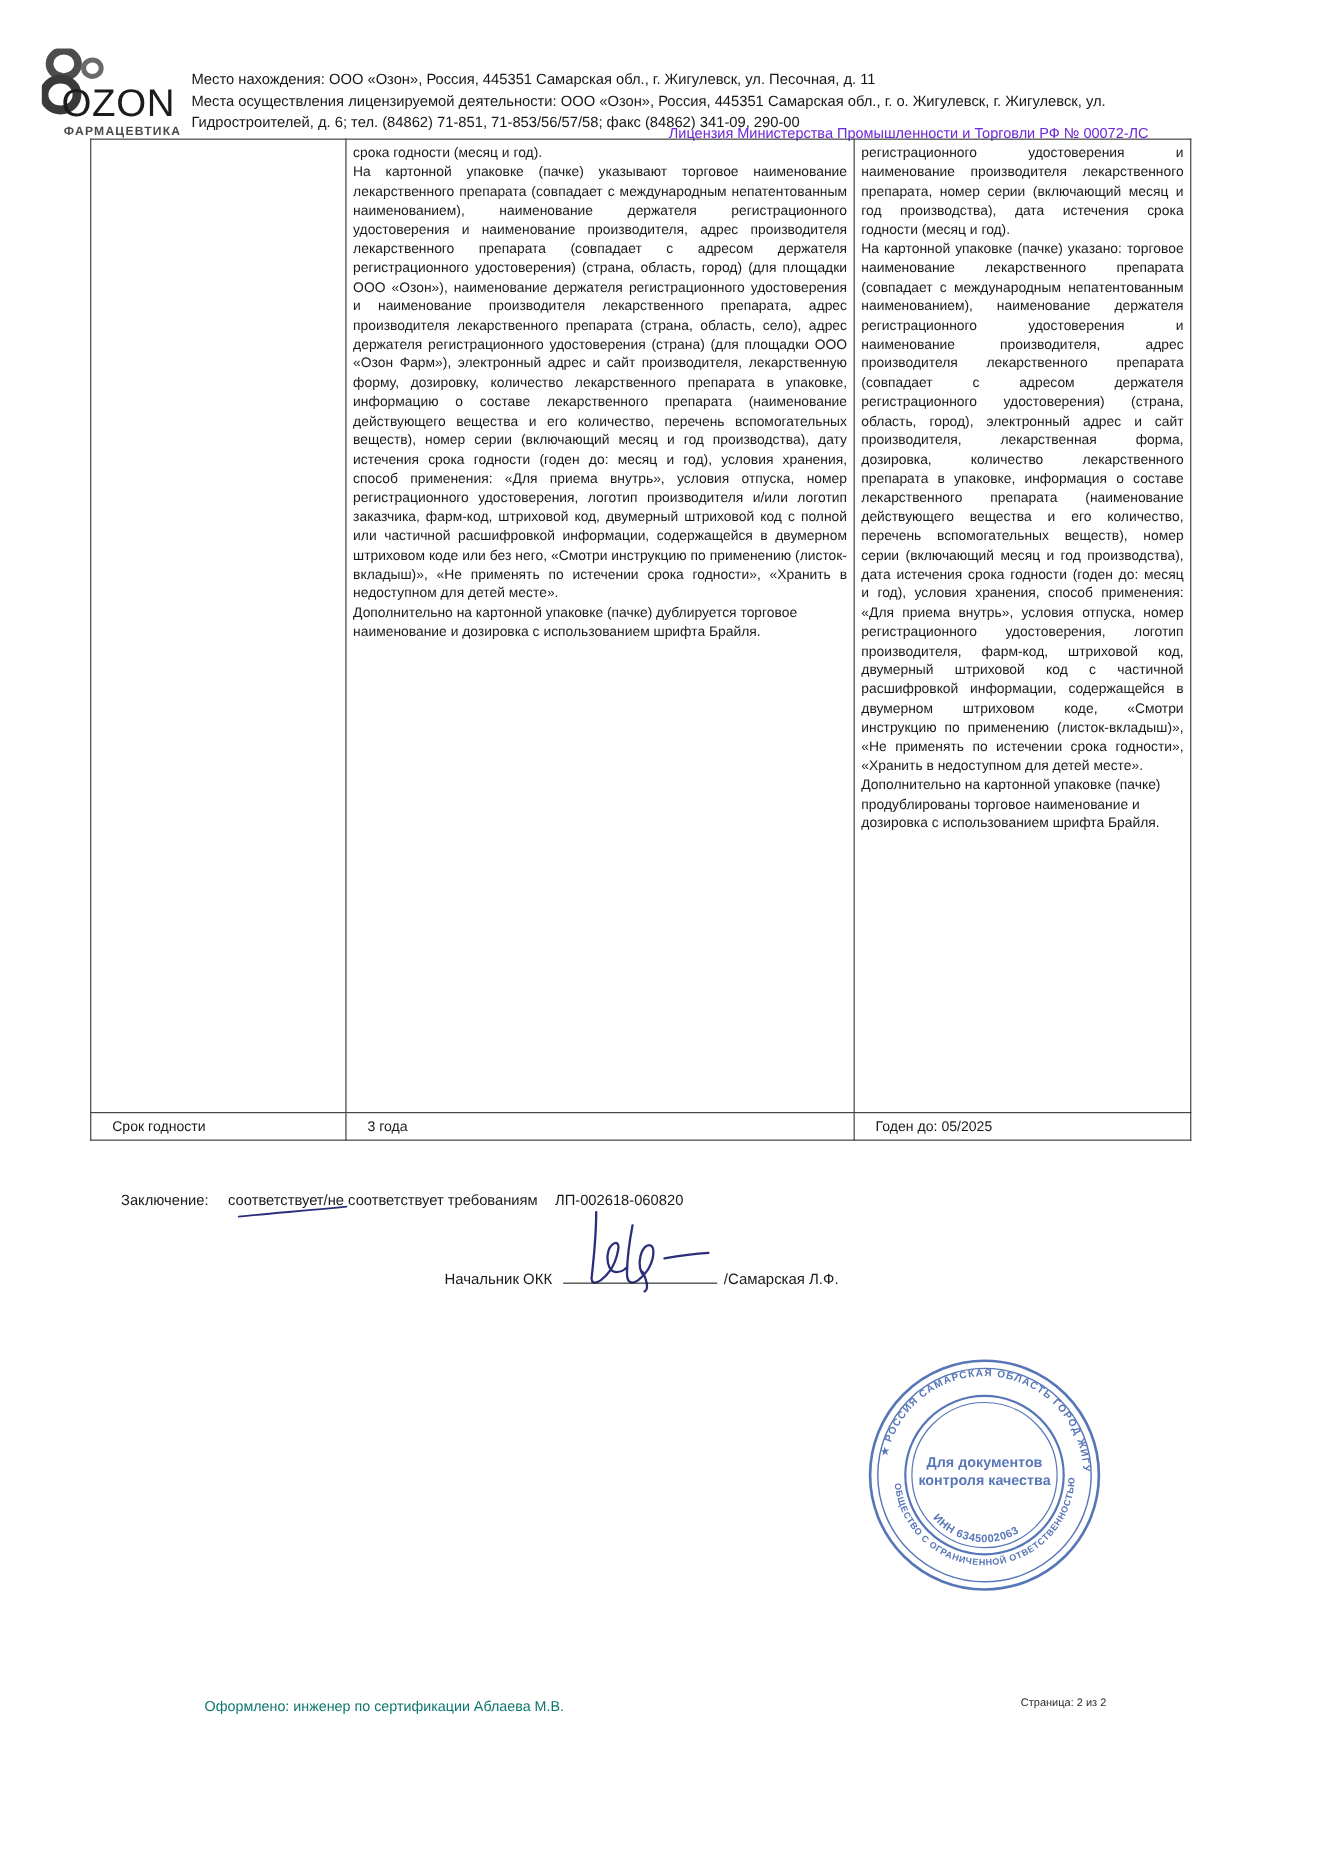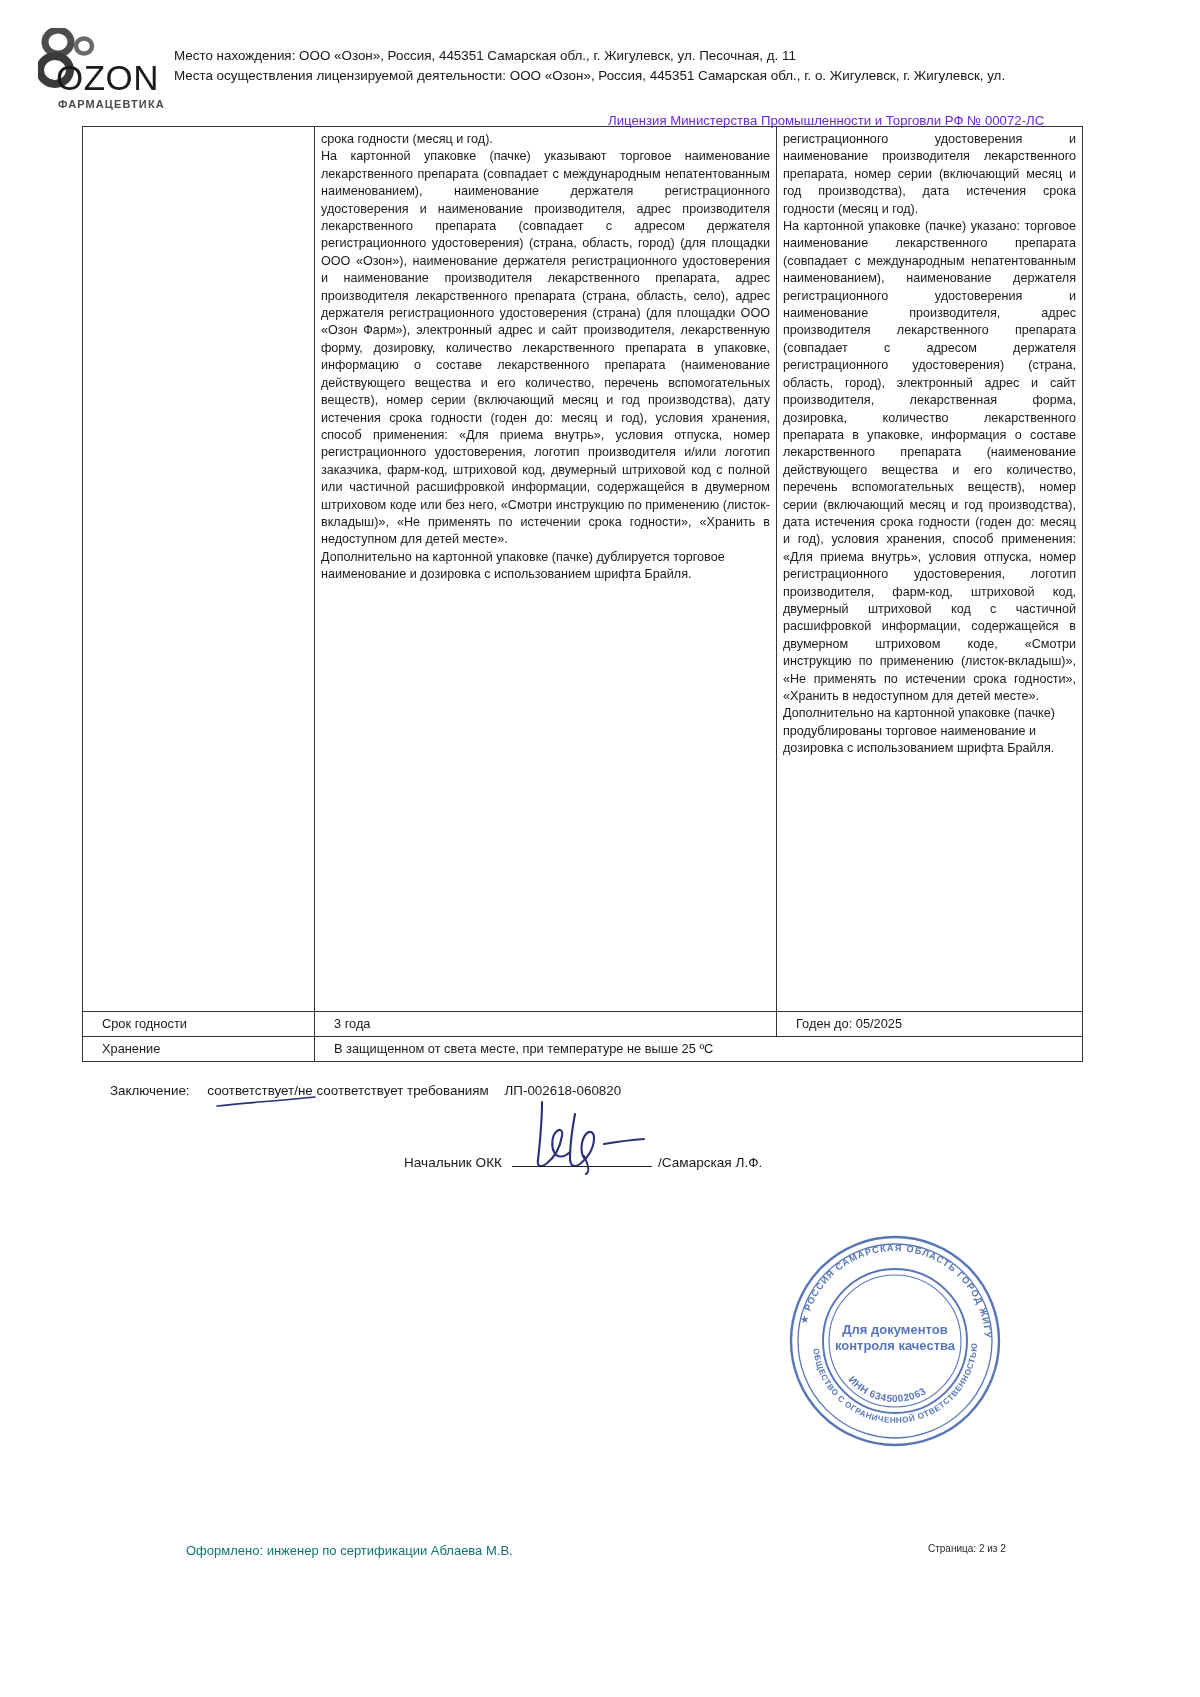--- a/index.html
+++ b/index.html
@@ -12,21 +12,21 @@
     height: 1697px;
     position: relative;
     font-family: "Liberation Sans", sans-serif;
     color: #1a1a1a;
     overflow: hidden;
   }
 
   
   .header {
     position: absolute;
-    top: 20px;
+    top: 36px;
     left: 0;
     width: 1200px;
     height: 110px;
   }
   .logo {
     position: absolute;
     left: 38px;
     top: 8px;
     width: 120px;
     height: 92px;
@@ -195,20 +195,21 @@
       <ellipse cx="46" cy="18" rx="8" ry="7.5" fill="none" stroke="#6a6a6a" stroke-width="4.5"></ellipse>
       <ellipse cx="17" cy="42" rx="15" ry="14" fill="none" stroke="#3a3a3a" stroke-width="8"></ellipse>
     </svg>
     <div class="logo-word">OZON</div>
     <div class="logo-sub">ФАРМАЦЕВТИКА</div>
   </div>
 
   <div class="header-lines">
     <div>Место нахождения: ООО «Озон», Россия, 445351 Самарская обл., г. Жигулевск, ул. Песочная, д. 11</div>
     <div>Места осуществления лицензируемой деятельности: ООО «Озон», Россия, 445351 Самарская обл., г. о. Жигулевск,  г. Жигулевск, ул.</div>
+    <div>Гидростроителей, д. 6; тел. (84862) 71-851, 71-853/56/57/58; факс (84862) 341-09, 290-00</div>
   </div>
 </div>
 
 <div class="license-line">Лицензия  Министерства Промышленности и Торговли РФ  № 00072-ЛС</div>
 
 <table class="doc-table">
   <colgroup>
     <col class="col-a">
       <col class="col-b">
       <col class="col-c">
@@ -225,24 +226,20 @@
         <p>регистрационного удостоверения и наименование производителя лекарственного препарата, номер серии (включающий месяц и год производства), дата истечения срока годности (месяц и год).</p>
         <p>На картонной упаковке (пачке) указано: торговое наименование лекарственного препарата (совпадает с международным непатентованным наименованием), наименование держателя регистрационного удостоверения и наименование производителя, адрес производителя лекарственного препарата (совпадает с адресом держателя регистрационного удостоверения) (страна, область, город), электронный адрес и сайт производителя, лекарственная форма, дозировка, количество лекарственного препарата в упаковке, информация о составе лекарственного препарата (наименование действующего вещества и его количество, перечень вспомогательных веществ), номер серии (включающий месяц и год производства), дата истечения срока годности (годен до: месяц и год), условия хранения, способ применения: «Для приема внутрь», условия отпуска, номер регистрационного удостоверения, логотип производителя, фарм-код, штриховой код, двумерный штриховой код с частичной расшифровкой информации, содержащейся в двумерном штриховом коде, «Смотри инструкцию по применению (листок-вкладыш)», «Не применять по истечении срока годности», «Хранить в недоступном для детей месте».</p>
         <p class="last">Дополнительно на картонной упаковке (пачке) продублированы торговое наименование и дозировка с использованием шрифта Брайля.</p>
       </td>
     </tr>
     <tr class="row-small">
       <td>Срок годности</td>
       <td>3 года</td>
       <td>Годен до: 05/2025</td>
     </tr>
-    <tr class="row-small">
-      <td>Хранение</td>
-      <td colspan="2">В защищенном от света месте, при температуре не выше 25 ºC</td>
-    </tr>
   </tbody>
 </table>
 
 <div class="conclusion">
   <span class="lbl">Заключение:</span>
   <span class="val strike-wrap">
     <span>соответствует</span>
     <svg class="handstrike" viewBox="0 0 138 14">
       <path d="M2 11 C30 8, 60 6, 100 2" fill="none" stroke="#2b2f7a" stroke-width="1.6" stroke-linecap="round"></path>
     </svg>

